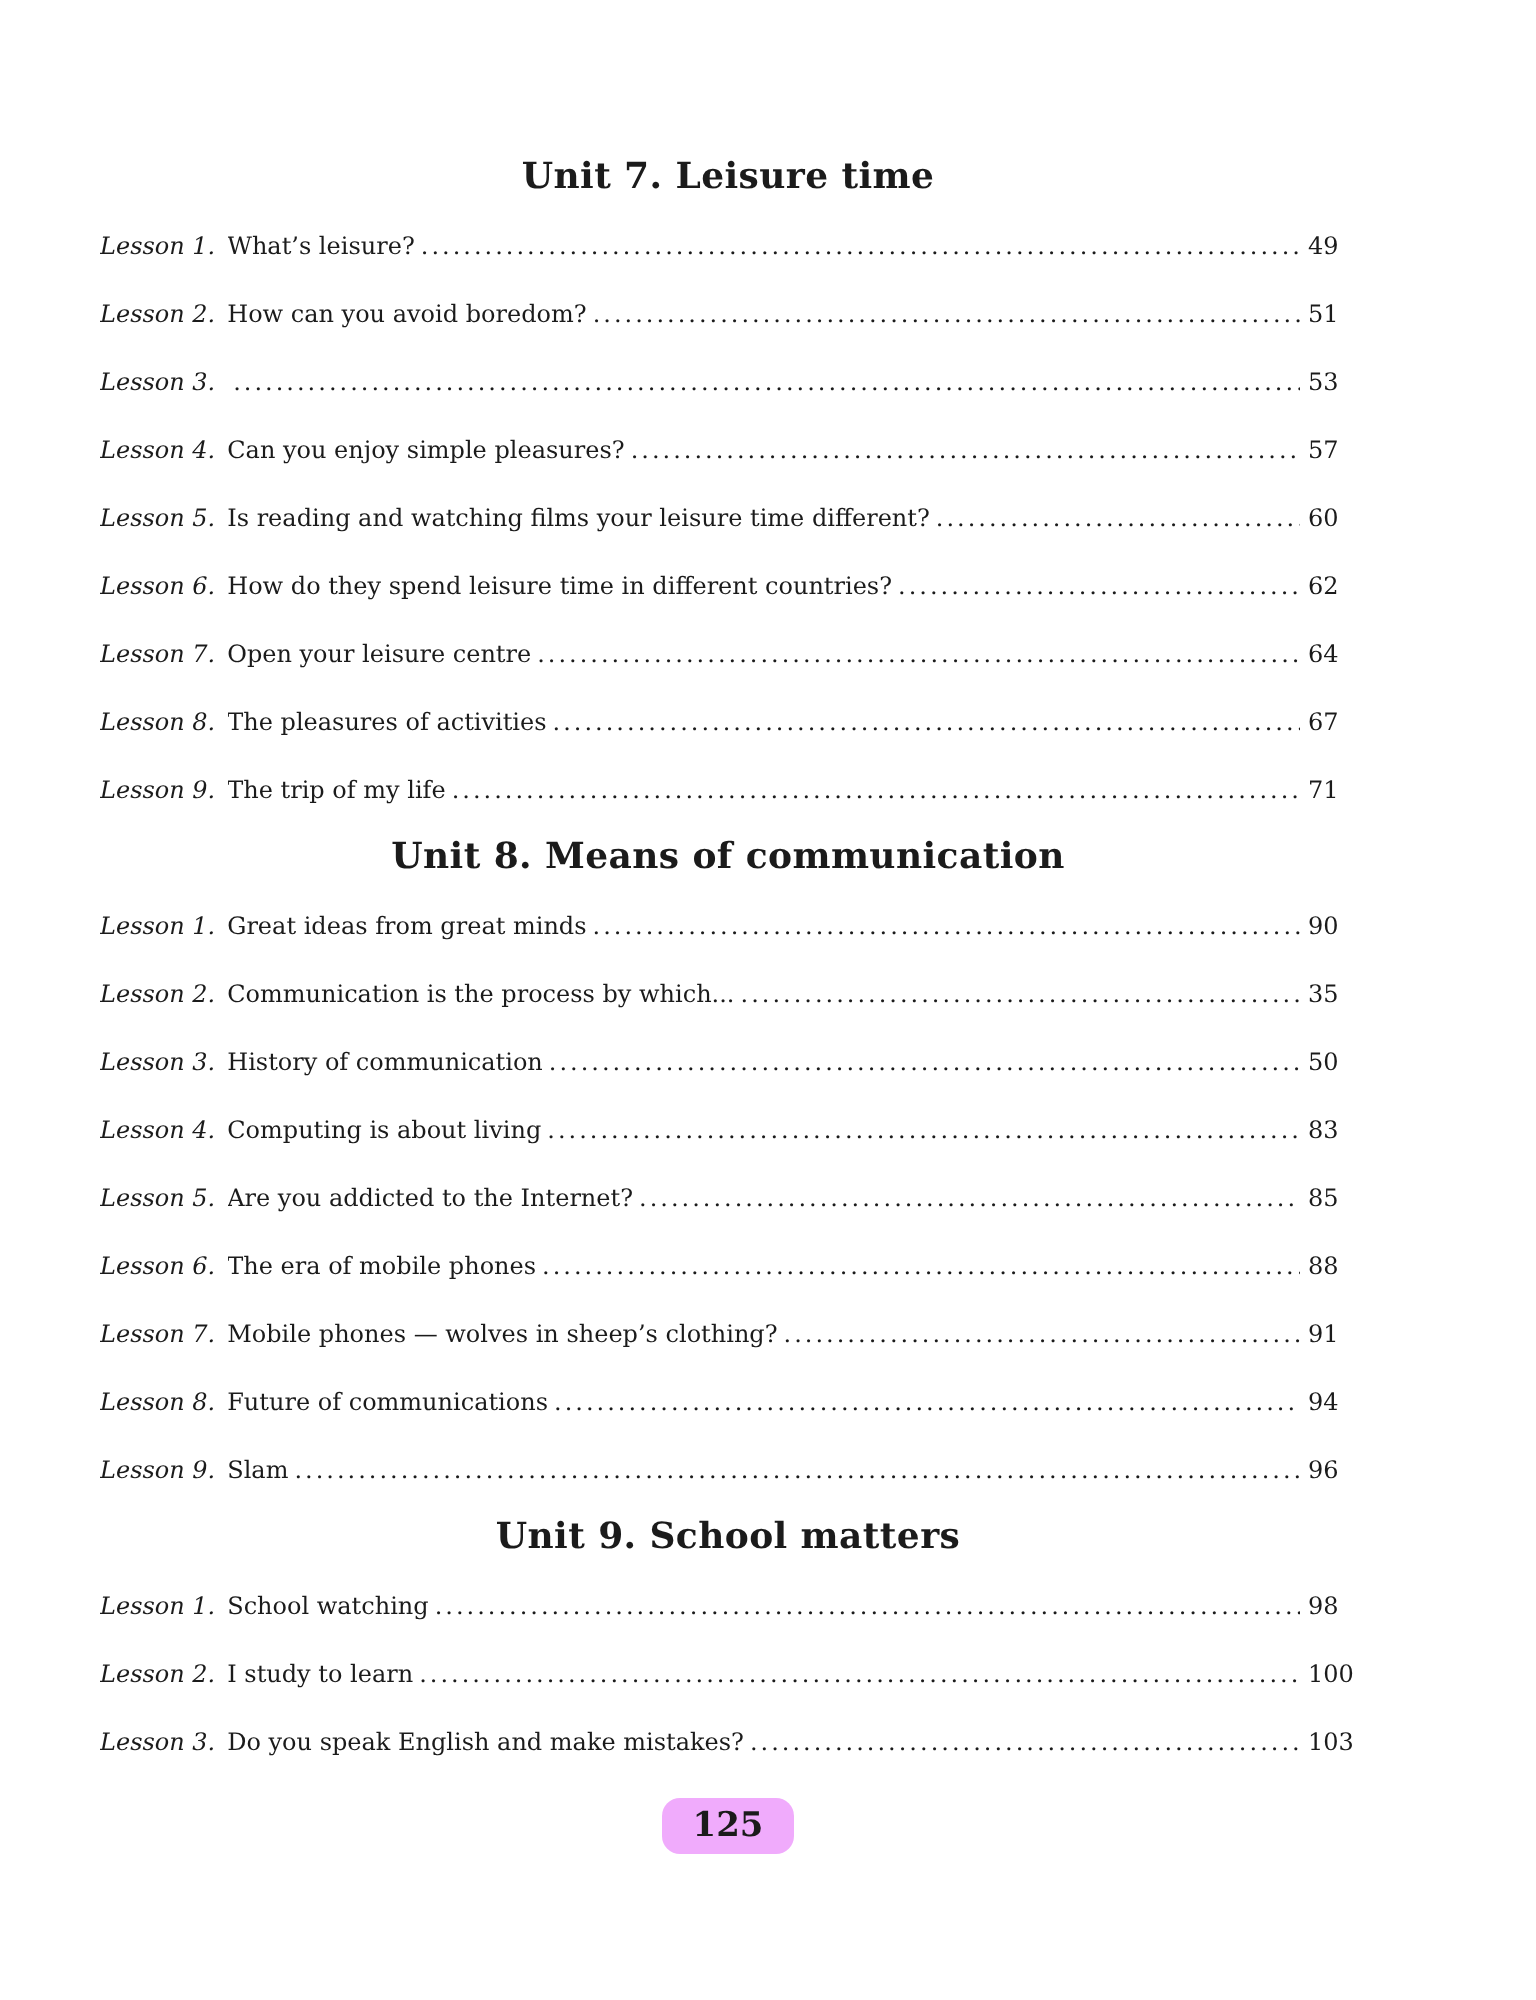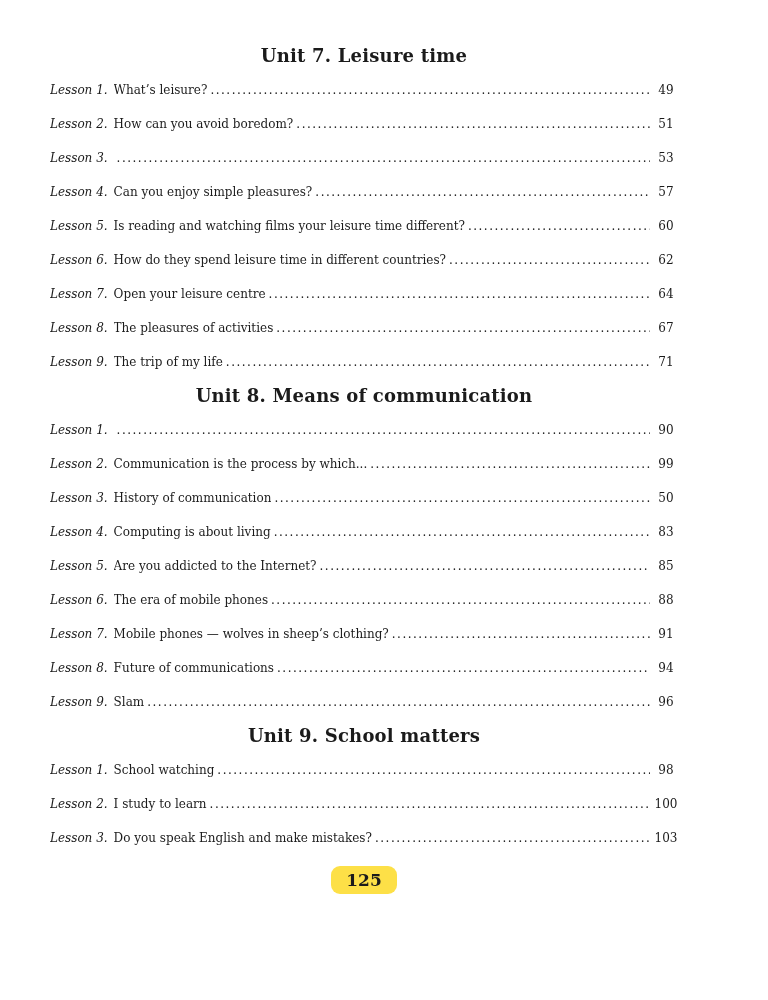--- a/index.html
+++ b/index.html
@@ -5,21 +5,21 @@
   * { margin: 0; padding: 0; box-sizing: border-box; }
   html, body { width: 768px; height: 1000px; }
   body {
     background: #ffffff;
     color: #1b1b1b;
     font-family: "DejaVu Serif", serif;
   }
   .page {
     width: 768px;
     height: 1000px;
-    padding: 39px 90px 0 50px;
+    padding: 72px 90px 0 50px;
     overflow: hidden;
   }
   .unit { }
   .unit + .unit { }
   .unit-title {
     font-size: 18px;
     font-weight: 700;
     text-align: center;
     height: 34px;
     line-height: 34px;
@@ -50,31 +50,31 @@
     white-space: nowrap;
     margin-left: 3px;
     letter-spacing: 1.5px;
   }
   .dots::after {
     content: "........................................................................................................................................";
   }
   .pg {
     flex: 0 0 auto;
     min-width: 28px;
-    text-align: center;
+    text-align: left;
     padding-left: 4px;
     white-space: nowrap;
   }
   .badge-wrap {
     margin-top: 11px;
     display: flex;
     justify-content: center;
   }
   .badge {
-    background: #fde047;
+    background: #f0abfc;
     border-radius: 9px;
     height: 28px;
     line-height: 28px;
     min-width: 64px;
     padding: 0 15px;
     text-align: center;
     font-size: 17px;
     font-weight: 700;
   }
 </style>
@@ -139,28 +139,29 @@
       <span class="dots"></span>
       <span class="pg">71</span>
     </div>
   </section>
 
   <section class="unit">
     <h2 class="unit-title">Unit 8. Means of communication</h2>
 
     <div class="row">
       <span class="lbl">Lesson 1.</span>
+      <span class="ttl">Great ideas from great minds</span>
       <span class="dots"></span>
       <span class="pg">90</span>
     </div>
     <div class="row">
       <span class="lbl">Lesson 2.</span>
       <span class="ttl">Communication is the process by which...</span>
       <span class="dots"></span>
-      <span class="pg">99</span>
+      <span class="pg">35</span>
     </div>
     <div class="row">
       <span class="lbl">Lesson 3.</span>
       <span class="ttl">History of communication</span>
       <span class="dots"></span>
       <span class="pg">50</span>
     </div>
     <div class="row">
       <span class="lbl">Lesson 4.</span>
       <span class="ttl">Computing is about living</span>

